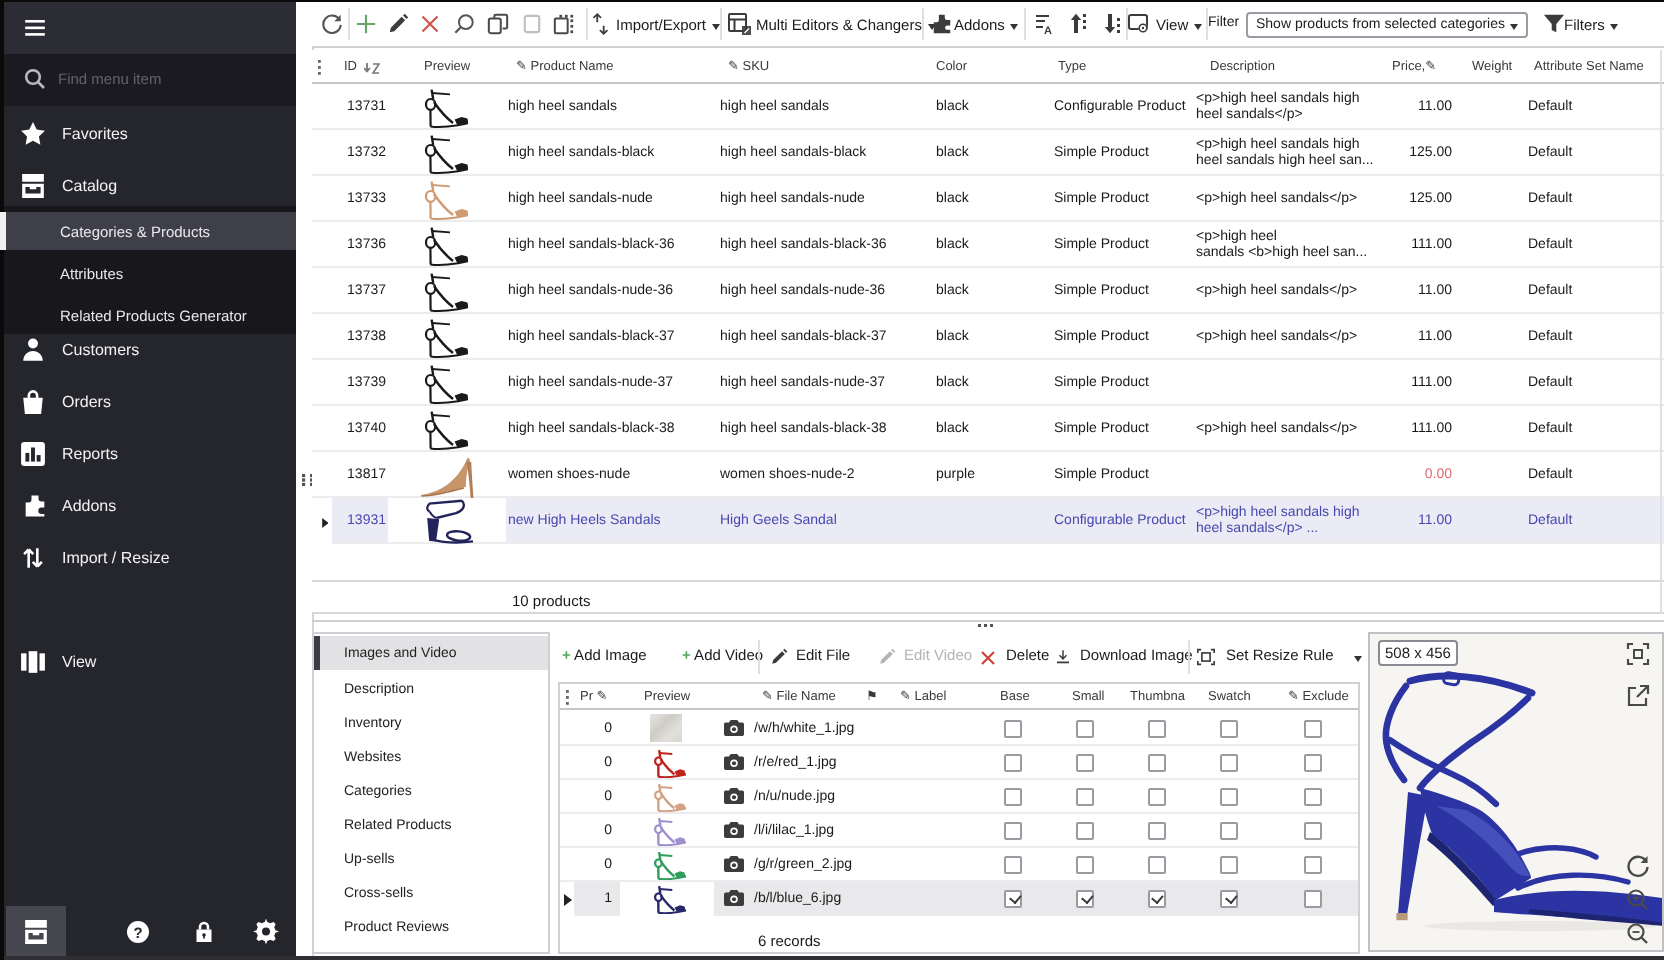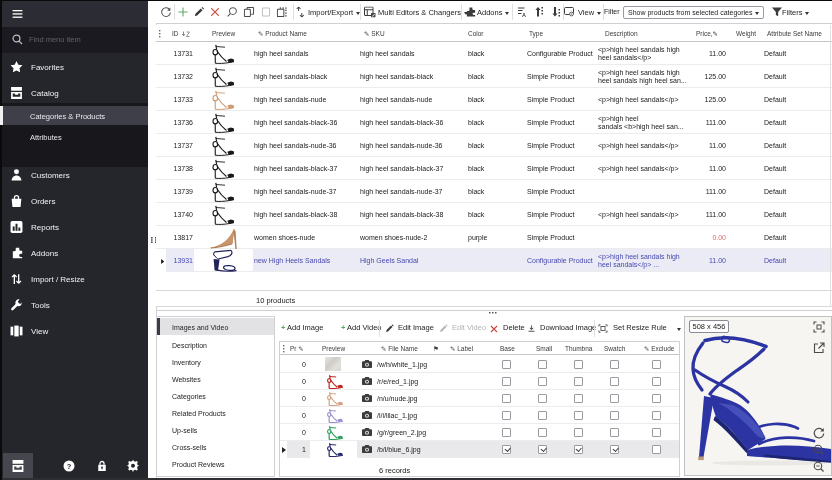--- a/index.html
+++ b/index.html
@@ -111,20 +111,23 @@
         </svg>
       <span class="lbl">Catalog</span>
     </div>
     <div id="sb-sub">
       <div class="sb-sub sel" style="top:2px">
           <span class="lbl">Categories &amp; Products</span>
         </div>
       <div class="sb-sub" style="top:23px">
           <span class="lbl">Attributes</span>
         </div>
+      <div class="sb-sub" style="top:44px">
+          <span class="lbl">Related Products Generator</span>
+        </div>
     </div>
     <div class="sb-item" style="top:161px">
       <svg width="13" height="13" viewBox="0 0 24 24">
           <circle cx="12" cy="6" r="4.6" fill="#fff"></circle>
           <path fill="#fff" d="M3 22c0-5 4-9 9-9s9 4 9 9z"></path>
         </svg>
       <span class="lbl">Customers</span>
     </div>
     <div class="sb-item" style="top:187px">
       <svg width="13" height="13" viewBox="0 0 24 24">
@@ -148,26 +151,20 @@
       <span class="lbl">Addons</span>
     </div>
     <div class="sb-item" style="top:265px">
       <svg width="13" height="13" viewBox="0 0 24 24">
           <g fill="none" stroke="#fff" stroke-width="2.4">
             <path d="M8 21V4M8 4L3.8 8.5M8 4l4.2 4.5"></path>
             <path d="M16 3v17M16 20l-4.2-4.5M16 20l4.2-4.5"></path>
           </g>
         </svg>
       <span class="lbl">Import / Resize</span>
-    </div>
-    <div class="sb-item" style="top:291px">
-      <svg width="13" height="13" viewBox="0 0 24 24">
-          <path fill="#fff" d="M21.6 6.2a6 6 0 0 1-8 7.6L6 21.4a2.3 2.3 0 0 1-3.3-3.3L10.3 10a6 6 0 0 1 7.5-8l-3.4 3.5 2.3 3.8 4.2.6z"></path>
-        </svg>
-      <span class="lbl">Tools</span>
     </div>
     <div class="sb-item" style="top:317px">
       <svg width="13" height="13" viewBox="0 0 24 24">
           <rect x="1" y="4" width="5" height="16" fill="#fff"></rect>
           <rect x="8" y="2" width="8" height="20" fill="#fff"></rect>
           <rect x="18" y="4" width="5" height="16" fill="#fff"></rect>
         </svg>
       <span class="lbl">View</span>
     </div>
 
@@ -622,21 +619,21 @@
             <span>Cross-sells</span>
           </div>
         <div class="tab" style="top:138px">
             <span>Product Reviews</span>
           </div>
       </div>
 
       <div id="btb">
         <div class="btbi" style="left:2px"><span style="color:#56a85c;font-weight:bold">+</span> Add Image</div>
         <div class="btbi" style="left:62px"><span style="color:#56a85c;font-weight:bold">+</span> Add Video</div>
-        <div class="btbi" style="left:106px;padding-left:13px">Edit Image</div>
+        <div class="btbi" style="left:106px;padding-left:13px">Edit File</div>
         <svg class="abs" style="left:106px;top:7.5px" width="9" height="9" viewBox="0 0 24 24">
             <path fill="#3c3c3c" d="M3 21l1.2-5L16 4.2 19.8 8 8 19.8zM17.5 2.7l1.8-1.8 3.8 3.8-1.8 1.8z"></path>
           </svg>
         <div class="btbi dis" style="left:160px;padding-left:13px">Edit Video</div>
         <svg class="abs" style="left:160px;top:7.5px" width="9" height="9" viewBox="0 0 24 24">
             <path fill="#b4b4b8" d="M3 21l1.2-5L16 4.2 19.8 8 8 19.8zM17.5 2.7l1.8-1.8 3.8 3.8-1.8 1.8z"></path>
           </svg>
         <div class="btbi" style="left:211px;padding-left:13px">Delete</div>
         <svg class="abs" style="left:211px;top:8.5px" width="8" height="8" viewBox="0 0 24 24">
             <path fill="none" stroke="#cc4438" stroke-width="3.2" d="M3 3l18 18M21 3L3 21"></path>

